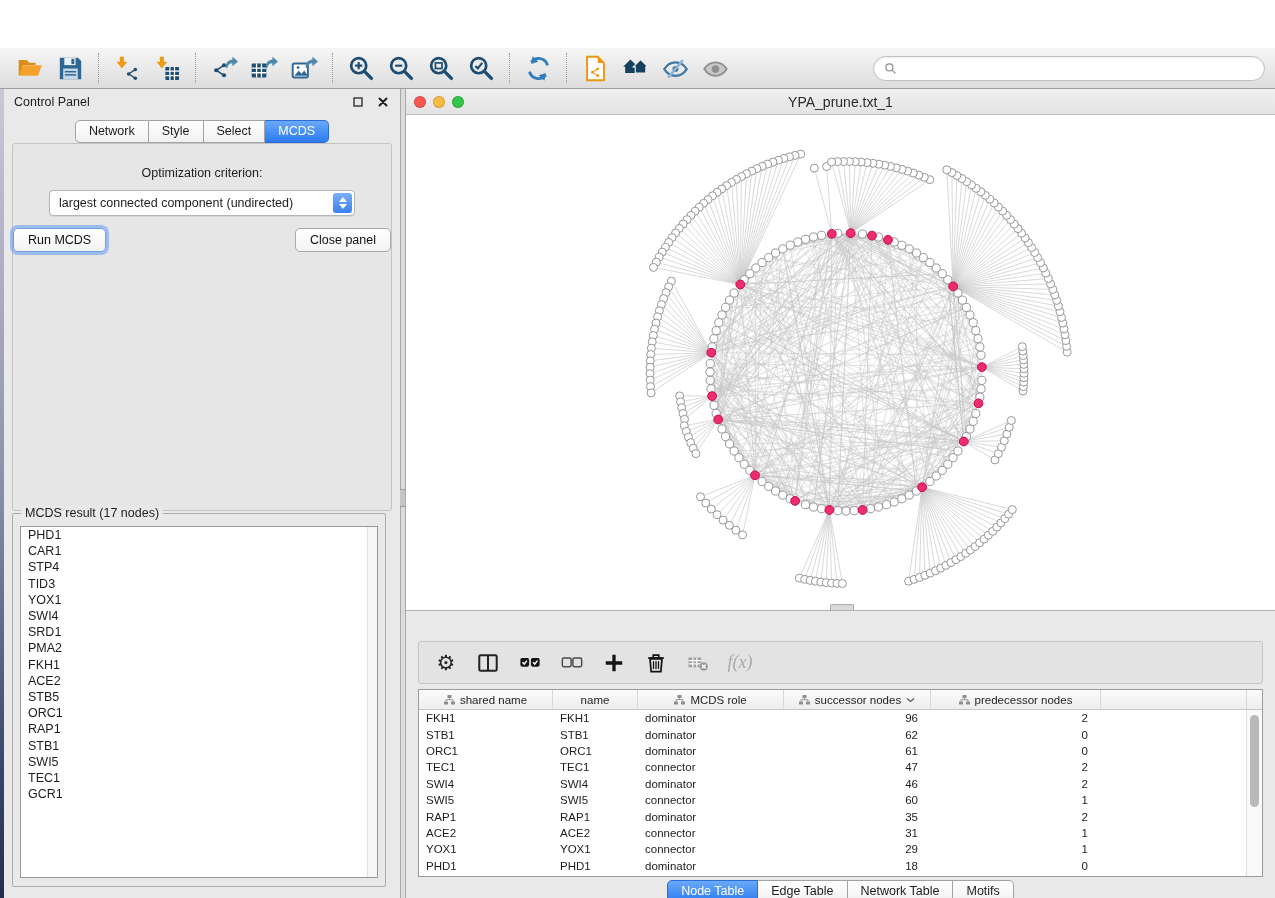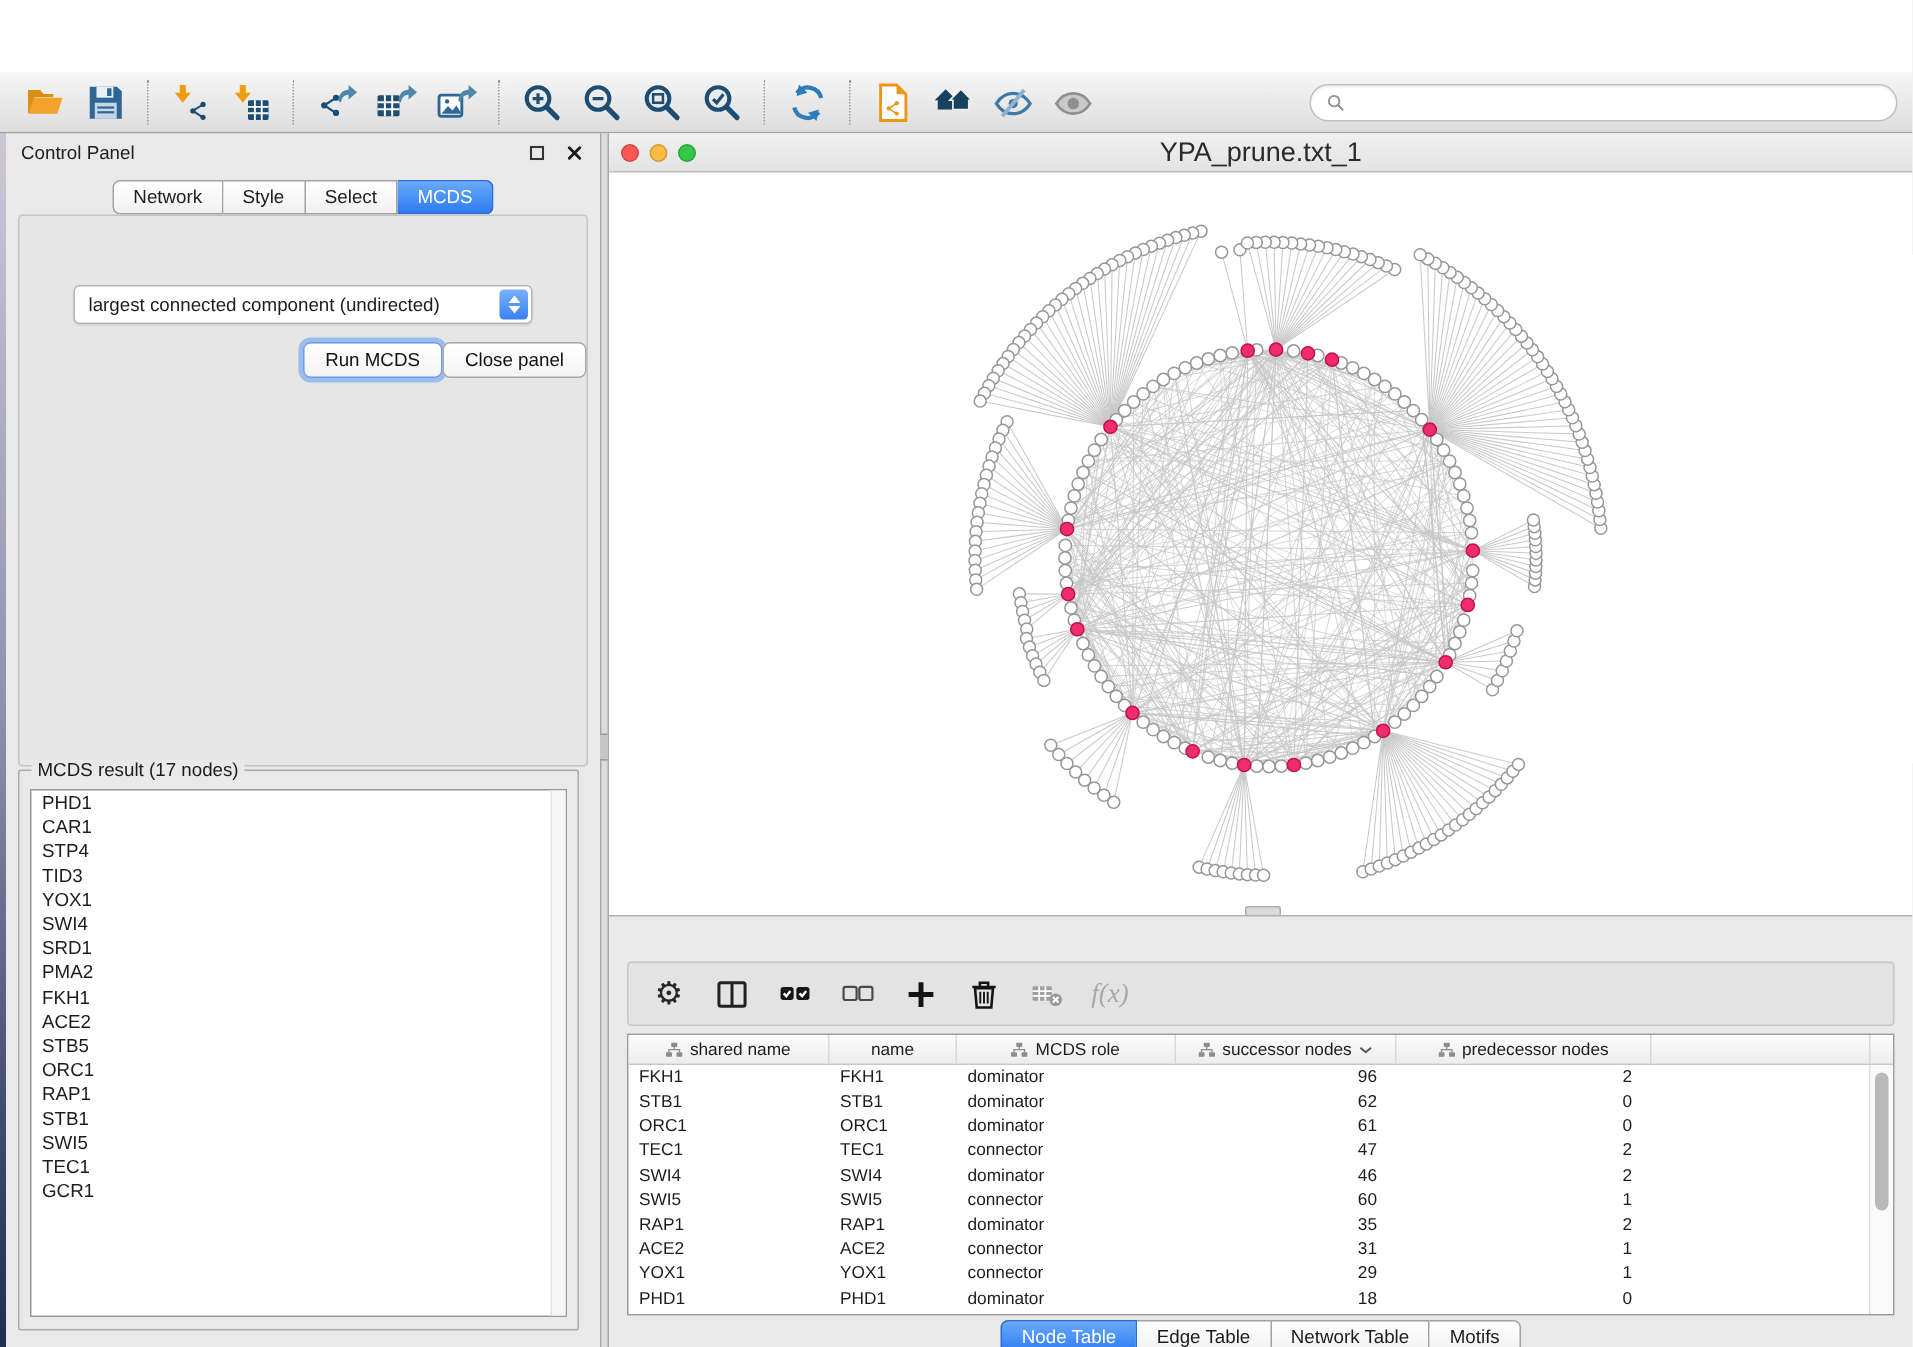--- a/index.html
+++ b/index.html
@@ -38,41 +38,41 @@
   .seg .tab:last-child{border-top-right-radius:5px;border-bottom-right-radius:5px;}
   .seg .tab.sel{background:linear-gradient(#6aa9f9,#2c7bf2);border-color:#2c6cd8;color:#fff;}
   .opt-box{position:absolute;left:8px;right:8px;top:54px;height:366px;background:#e6e6e6;
     border:1px solid #c4c4c4;border-radius:3px;}
   .opt-label{text-align:center;margin-top:22px;font-size:12.5px;}
   .dropdown{position:absolute;left:36px;right:36px;top:46px;height:24px;background:#fff;
     border:1px solid #b5b5b5;border-radius:4px;display:flex;align-items:center;box-shadow:0 1px 1px rgba(0,0,0,.07);}
   .dropdown .val{flex:1;font-size:12.5px;padding-left:9px;white-space:nowrap;overflow:hidden;}
   .stepper{width:19px;height:20px;margin-right:2px;border-radius:3px;
     background:linear-gradient(#7ab0fa,#3a80f2);display:flex;flex-direction:column;align-items:center;justify-content:center;gap:2px;}
-  .btn-row{position:absolute;top:84px;left:0;right:0;display:flex;justify-content:flex-end;}
+  .btn-row{position:absolute;top:84px;left:0;right:0;display:flex;justify-content:space-between;}
   .btn{background:linear-gradient(#ffffff,#f3f3f3);border:1px solid #a9a9a9;border-radius:5px;
     font-size:12.5px;padding:4px 14px;color:#111;font-family:"Liberation Sans",sans-serif;}
   .btn.focus{box-shadow:0 0 0 3px rgba(106,162,240,.6);border-color:#6d9fe8;}
   .groupbox{position:absolute;left:8px;width:374px;top:424px;height:374px;border:1px solid #ababab;border-radius:2px;box-sizing:border-box;}
   .legend{position:absolute;top:-8px;left:8px;background:#e9e9e9;padding:0 4px;font-size:12.5px;}
   .listbox{position:absolute;left:7px;right:7px;top:12px;bottom:8px;background:#fff;border:1px solid #989898;overflow:hidden;}
   .listbox .li{font-size:12.5px;line-height:16.2px;padding-left:7px;}
   .list-track{position:absolute;top:1px;bottom:1px;right:1px;width:9px;background:#f6f6f6;border-left:1px solid #e3e3e3;}
   
   .vsplit{position:absolute;left:400px;top:41px;width:6px;height:817px;background:#dcdcdc;
     border-left:1px solid #a8a8a8;border-right:1px solid #a8a8a8;box-sizing:border-box;}
   .vgrip{position:absolute;top:400px;left:-1px;width:5px;height:16px;background:#c6c6c6;
     border-top:1px solid #9a9a9a;border-bottom:1px solid #9a9a9a;}
   
   .netview{position:absolute;left:406px;top:41px;width:869px;height:521px;background:#fff;}
   .net-titlebar{height:25px;background:linear-gradient(#f0f0f0,#e3e3e3);border-bottom:1px solid #bdbdbd;
     display:flex;align-items:center;padding:0 8px;position:relative;}
   .lights{display:flex;gap:7px;z-index:2;}
   .light{width:12px;height:12px;border-radius:50%;border:1px solid rgba(0,0,0,.18);box-sizing:border-box;padding:0;}
-  .net-title{position:absolute;left:0;right:0;text-align:center;font-size:18px;color:#2a2a2a;}
+  .net-title{position:absolute;left:0;right:0;text-align:center;font-size:14px;color:#2a2a2a;}
   .net-canvas{position:absolute;top:25px;left:0;right:0;bottom:0;overflow:hidden;}
   .hgrip{position:absolute;bottom:0;left:calc(50% - 11px);width:22px;height:5px;background:#d9d9d9;
     border:1px solid #adadad;border-bottom:none;border-radius:2px 2px 0 0;}
   
   .tpanel{position:absolute;left:406px;top:562px;width:869px;height:296px;background:#e9e9e9;
     border-top:1px solid #b2b2b2;box-sizing:border-box;}
   .tp-toolbar{position:absolute;left:12px;right:12px;top:30px;height:43px;background:#e3e3e3;
     border:1px solid #c6c6c6;border-radius:3px;display:flex;align-items:center;padding:0 12px;box-sizing:border-box;gap:12px;}
   .tt-btn{width:30px;height:30px;border:none;background:none;padding:0;display:flex;align-items:center;justify-content:center;}
   .tt-btn svg{width:22px;height:22px;}
@@ -290,20 +290,21 @@
         </button>
       </span>
     </div>
     <div class="cp-tabs seg">
         <div class="tab">Network</div>
         <div class="tab">Style</div>
         <div class="tab">Select</div>
         <div class="tab sel">MCDS</div>
       </div>
     <div class="opt-box">
+      <div class="opt-label">Optimization criterion:</div>
       <div class="dropdown">
         <span class="val">largest connected component (undirected)</span>
         <span class="stepper">
           <svg width="8" height="5" viewBox="0 0 8 5">
               <path d="M0 5l4-5 4 5z" fill="#fff"></path>
             </svg>
           <svg width="8" height="5" viewBox="0 0 8 5">
               <path d="M0 0l4 5 4-5z" fill="#fff"></path>
             </svg>
         </span>

